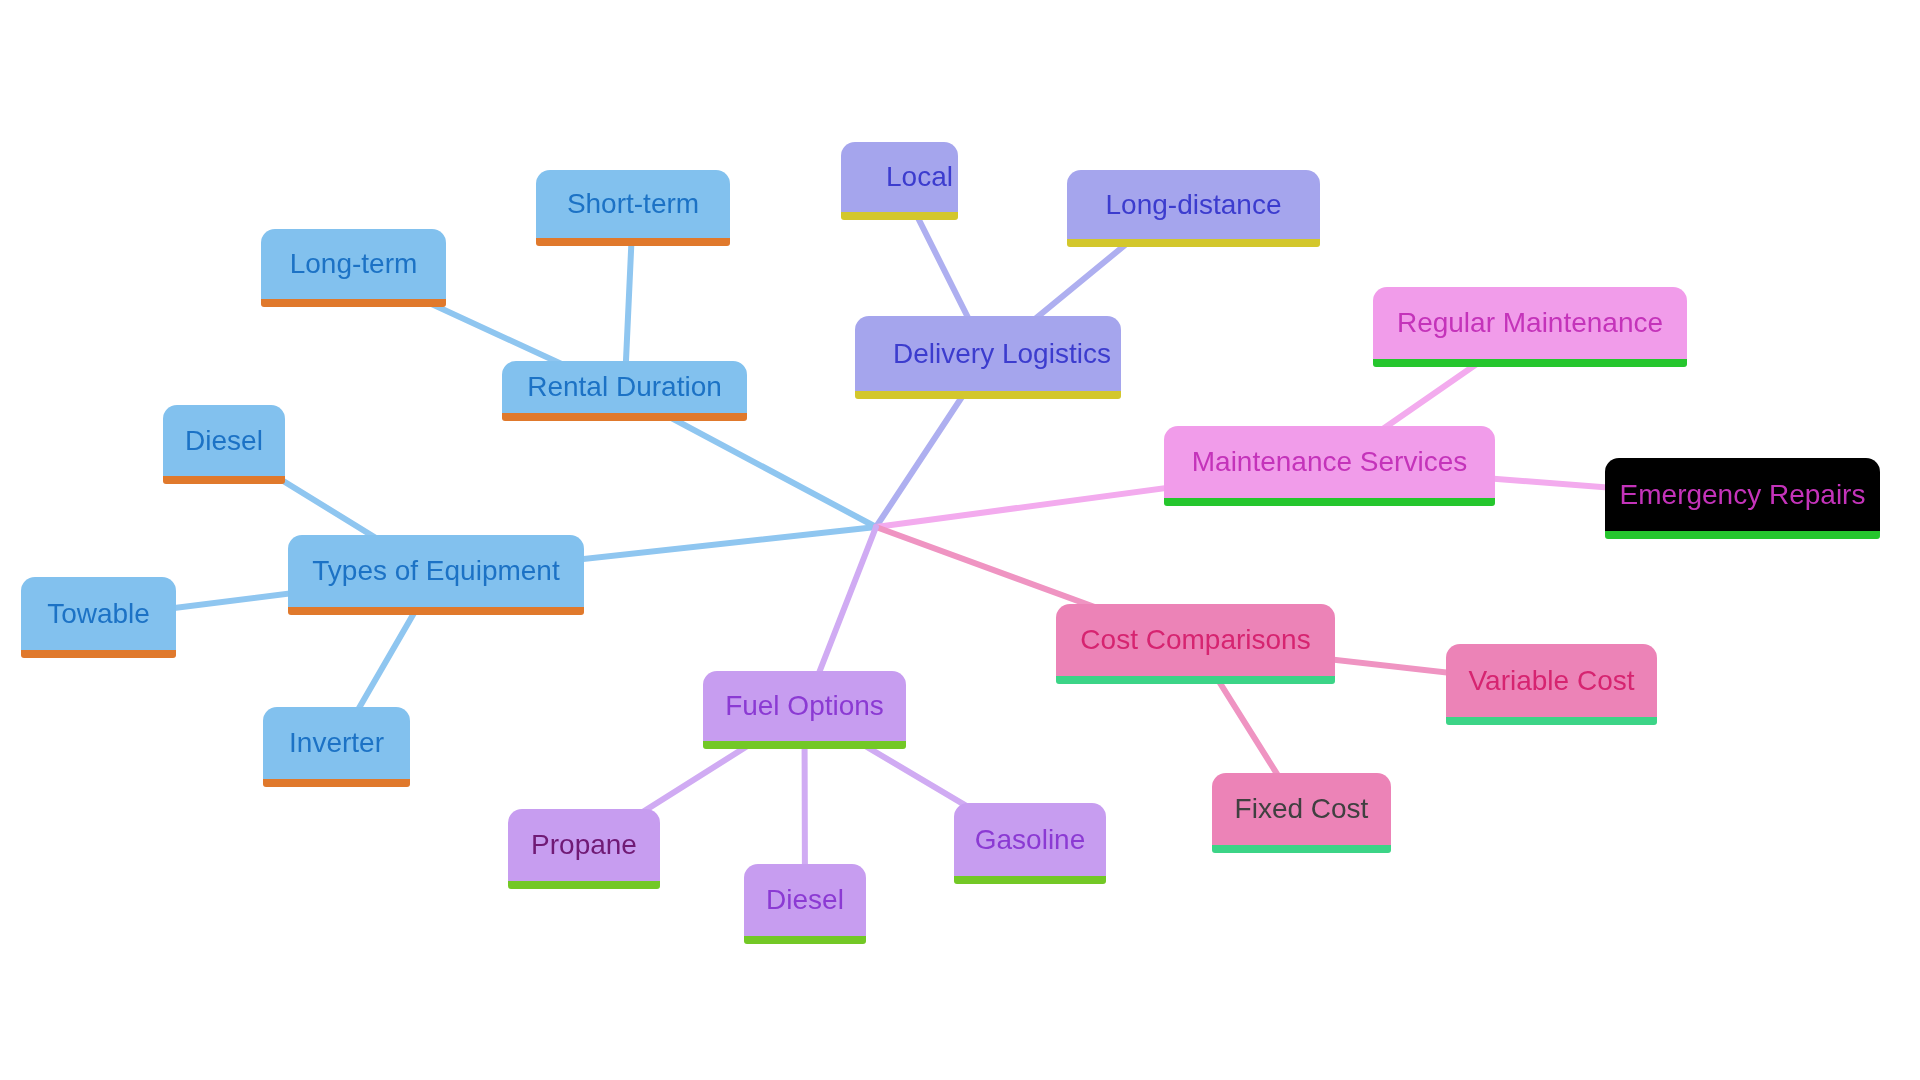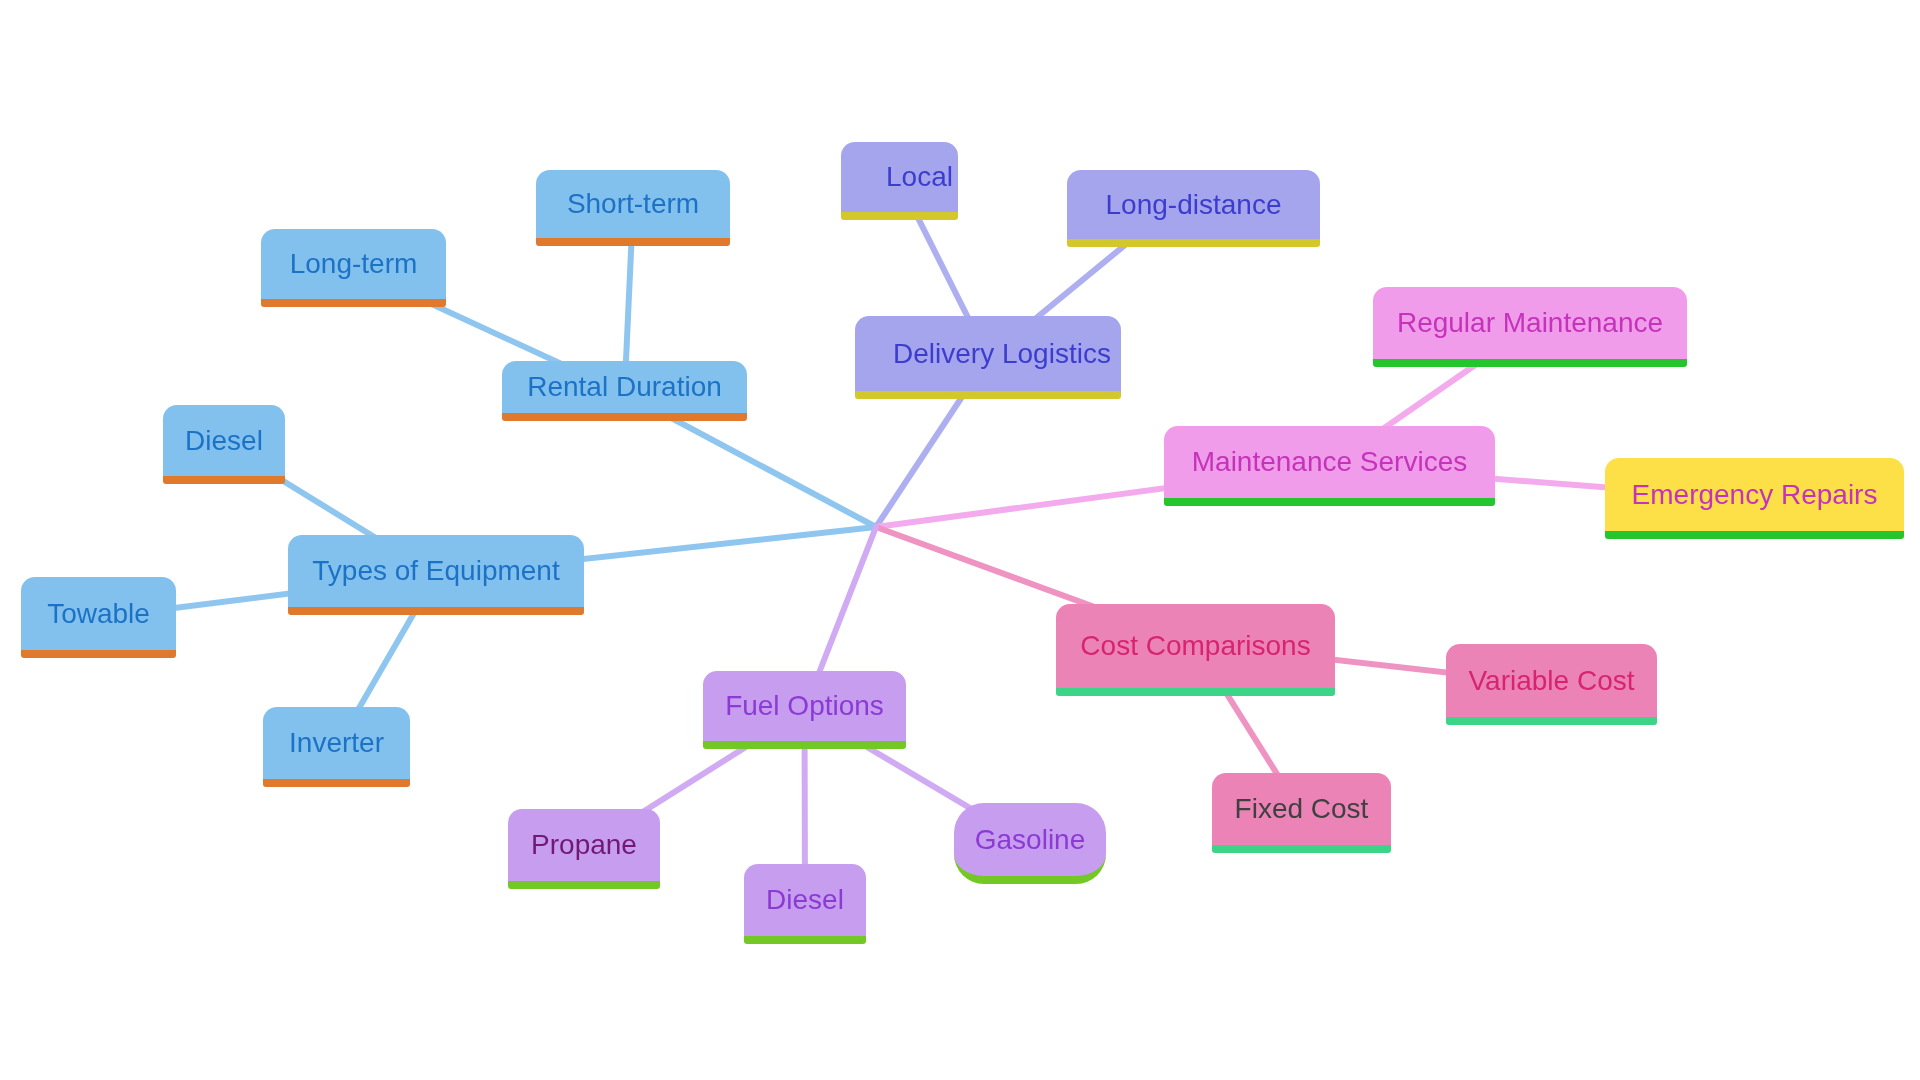--- a/index.html
+++ b/index.html
@@ -94,38 +94,38 @@
       </div>
       <div class="node" style="left: 1053px; top: 170px; width: 253px; height: 77px; background: rgb(165, 165, 237); color: rgb(60, 60, 206); border-bottom: 8px solid rgb(211, 199, 44); margin-left: 14px;">
         <span>Long-distance</span>
       </div>
       <div class="node" style="left: 1164px; top: 426px; width: 331px; height: 80px; background: rgb(241, 156, 234); color: rgb(196, 51, 186); border-bottom: 8px solid rgb(37, 198, 45);">
         <span>Maintenance Services</span>
       </div>
       <div class="node" style="left: 1373px; top: 287px; width: 314px; height: 80px; background: rgb(241, 156, 234); color: rgb(196, 51, 186); border-bottom: 8px solid rgb(37, 198, 45);">
         <span>Regular Maintenance</span>
       </div>
-      <div class="node" style="left: 1605px; top: 458px; width: 299px; height: 81px; background: #fde047; color: rgb(196, 51, 186); border-bottom: 8px solid rgb(37, 198, 45);">
+      <div class="node" style="left: 1605px; top: 458px; width: 275px; height: 81px; background: #000000; color: rgb(196, 51, 186); border-bottom: 8px solid rgb(37, 198, 45);">
         <span>Emergency Repairs</span>
       </div>
-      <div class="node" style="left: 1056px; top: 604px; width: 279px; height: 92px; background: rgb(236, 131, 183); color: rgb(214, 36, 112); border-bottom: 8px solid rgb(60, 212, 135);">
+      <div class="node" style="left: 1056px; top: 604px; width: 279px; height: 80px; background: rgb(236, 131, 183); color: rgb(214, 36, 112); border-bottom: 8px solid rgb(60, 212, 135);">
         <span>Cost Comparisons</span>
       </div>
       <div class="node" style="left: 1446px; top: 644px; width: 211px; height: 81px; background: rgb(236, 131, 183); color: rgb(214, 36, 112); border-bottom: 8px solid rgb(60, 212, 135);">
         <span>Variable Cost</span>
       </div>
       <div class="node" style="left: 1212px; top: 773px; width: 179px; height: 80px; background: rgb(236, 131, 183); color: #404040; border-bottom: 8px solid rgb(60, 212, 135);">
         <span>Fixed Cost</span>
       </div>
       <div class="node" style="left: 703px; top: 671px; width: 203px; height: 78px; background: rgb(199, 157, 240); color: rgb(139, 58, 211); border-bottom: 8px solid rgb(115, 200, 38);">
         <span>Fuel Options</span>
       </div>
       <div class="node" style="left: 508px; top: 809px; width: 152px; height: 80px; background: rgb(199, 157, 240); color: #701a75; border-bottom: 8px solid rgb(115, 200, 38);">
         <span>Propane</span>
       </div>
       <div class="node" style="left: 744px; top: 864px; width: 122px; height: 80px; background: rgb(199, 157, 240); color: rgb(139, 58, 211); border-bottom: 8px solid rgb(115, 200, 38);">
         <span>Diesel</span>
       </div>
-      <div class="node" style="left: 954px; top: 803px; width: 152px; height: 81px; background: rgb(199, 157, 240); color: rgb(139, 58, 211); border-bottom: 8px solid rgb(115, 200, 38); border-radius: 30px;">
+      <div class="node" style="left: 954px; top: 803px; width: 152px; height: 81px; background: rgb(199, 157, 240); color: rgb(139, 58, 211); border-bottom: 8px solid rgb(115, 200, 38);">
         <span>Gasoline</span>
       </div>
     </div>
 </div>
 
 </body></html>

